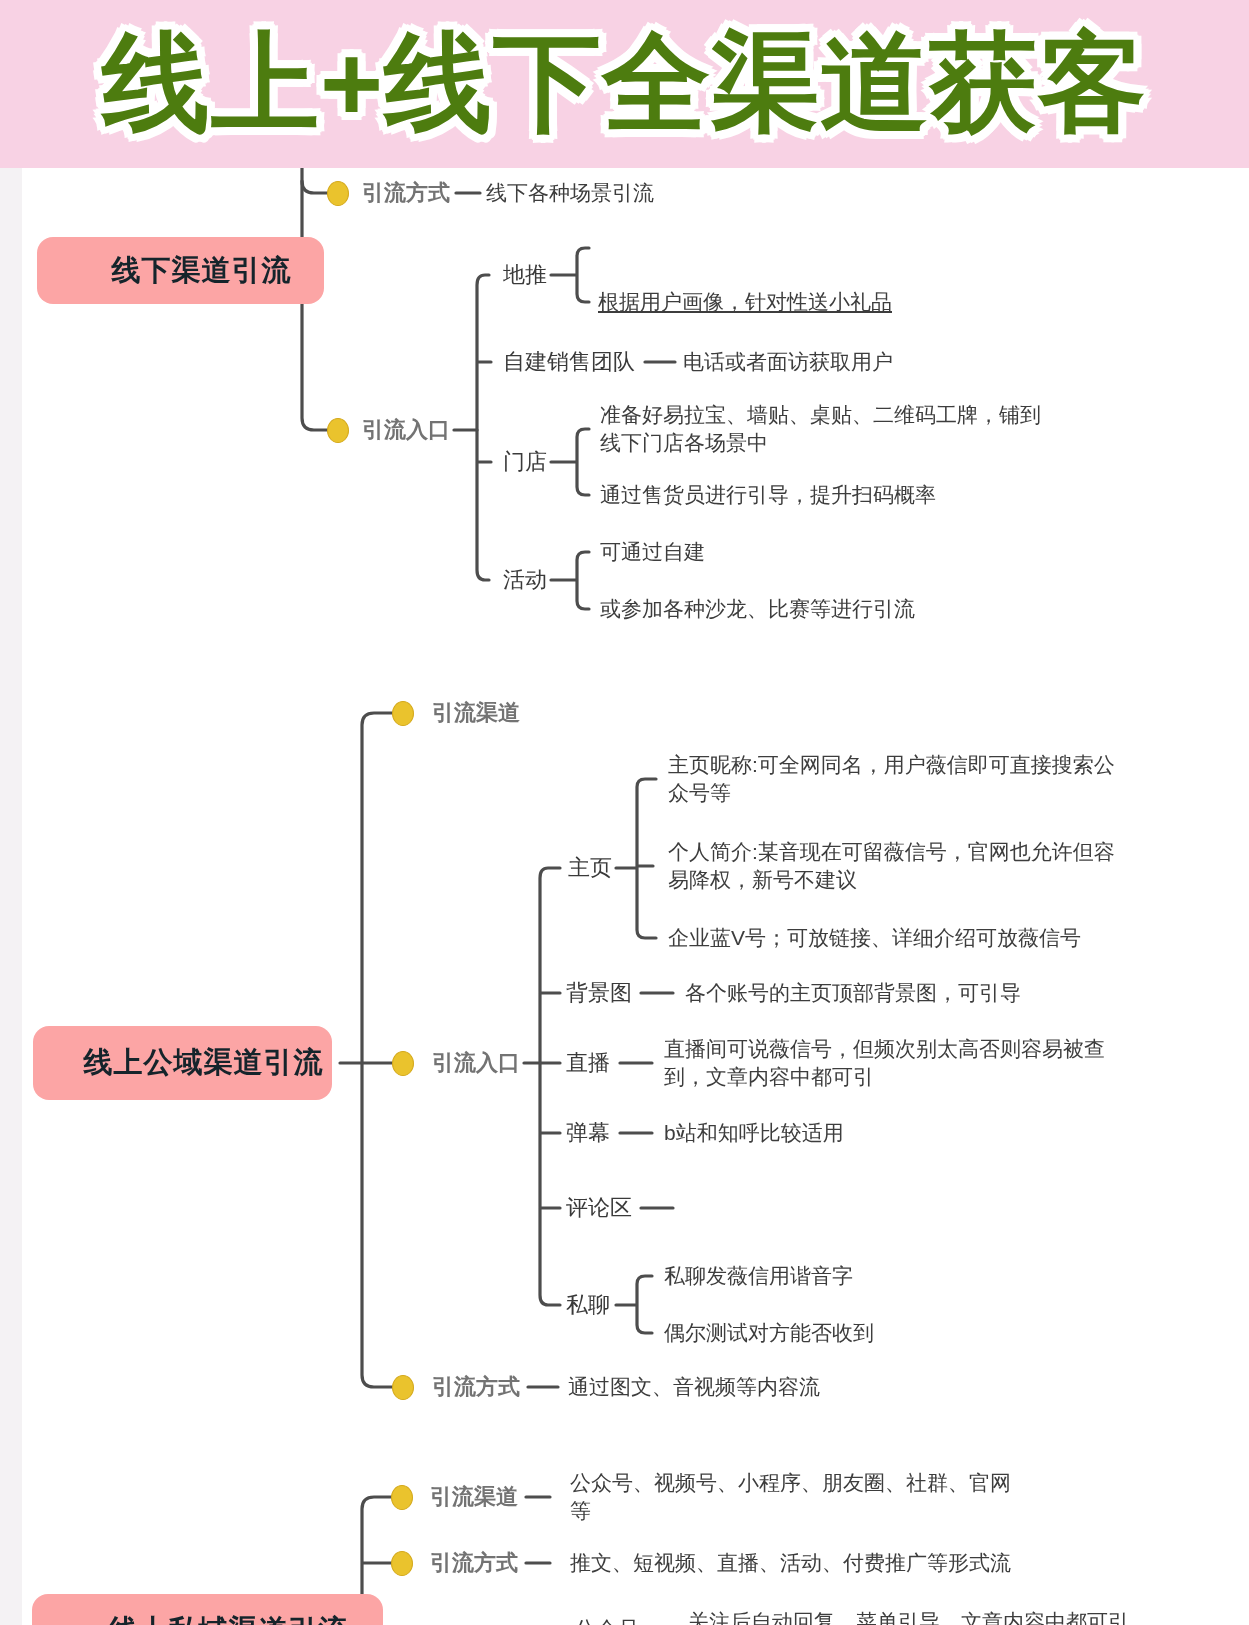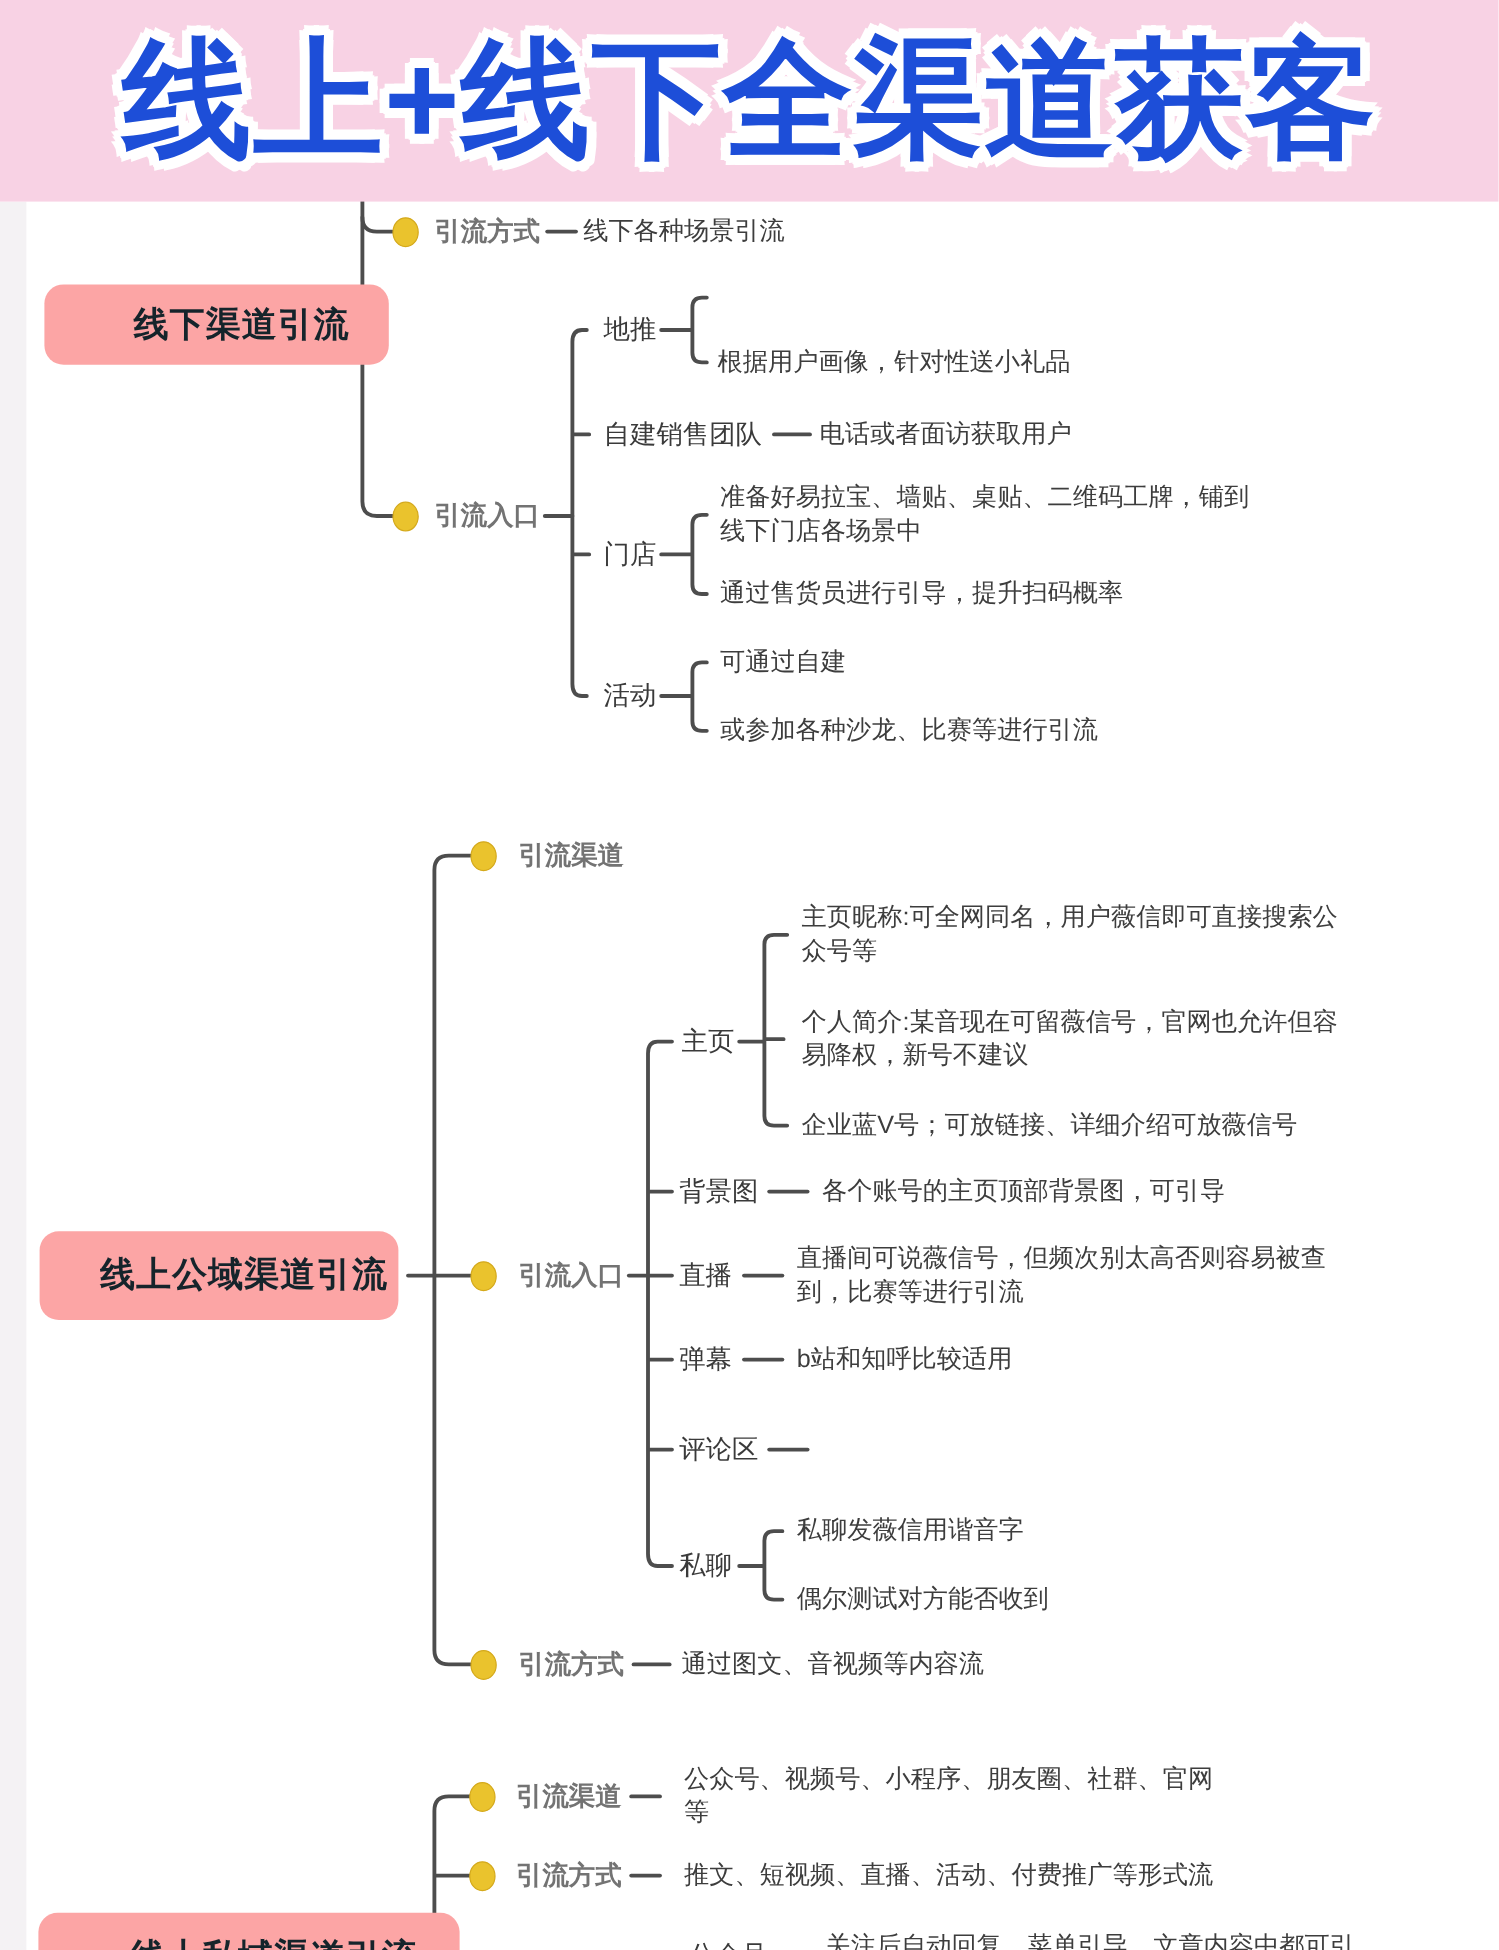--- a/index.html
+++ b/index.html
@@ -6,21 +6,21 @@
   .canvas{
     position:relative;width:1249px;height:1625px;overflow:hidden;background:#ffffff;
     font-family:"Liberation Sans","DejaVu Sans",sans-serif;
   }
   .left-strip{position:absolute;left:0;top:168px;width:22px;height:1457px;background:#f4f2f4;z-index:1;}
   .title-band{
     position:absolute;left:0;top:0;width:1249px;height:168px;background:#f8d2e4;z-index:3;
     display:flex;align-items:center;justify-content:center;
   }
   .page-title{
-    margin:0;font-size:108px;font-weight:900;color:#1d4ed8;letter-spacing:1px;white-space:nowrap;
+    margin:0;font-size:108px;font-weight:900;color:#4d7c0f;letter-spacing:1px;white-space:nowrap;
     text-shadow:
       7px 0 0 #fff,-7px 0 0 #fff,0 7px 0 #fff,0 -7px 0 #fff,
       5px 5px 0 #fff,-5px 5px 0 #fff,5px -5px 0 #fff,-5px -5px 0 #fff,
       8px 4px 0 #fff,-8px 4px 0 #fff,8px -4px 0 #fff,-8px -4px 0 #fff,
       4px 8px 0 #fff,-4px 8px 0 #fff,4px -8px 0 #fff,-4px -8px 0 #fff;
   }
   svg.wires{position:absolute;left:0;top:0;z-index:2;}
   .topic{
     position:absolute;z-index:4;background:#fca5a5;border-radius:16px;
     display:flex;align-items:center;justify-content:center;
@@ -87,21 +87,21 @@
   <span class="dot" style="left:392px;top:1051px;"></span>
   <span class="dot" style="left:392px;top:1375px;"></span>
   <span class="dot" style="left:391px;top:1485px;"></span>
   <span class="dot" style="left:391px;top:1551px;"></span>
 
   <div class="klabel" style="left:362px;top:193px;">引流方式</div>
   <div class="leaf" style="left:486px;top:193px;">线下各种场景引流</div>
   <div class="klabel" style="left:362px;top:430px;">引流入口</div>
 
   <div class="nlabel" style="left:503px;top:275px;">地推</div>
-  <div class="leaf" style="left:598px;top:302px;">根据用户画像，针对性送小礼品</div>
+  <div class="leaf" style="left:598px;top:302px;text-decoration:underline;">根据用户画像，针对性送小礼品</div>
 
   <div class="nlabel" style="left:503px;top:362px;">自建销售团队</div>
   <div class="leaf" style="left:683px;top:362px;">电话或者面访获取用户</div>
 
   <div class="nlabel" style="left:503px;top:462px;">门店</div>
   <div class="leaf" style="left:600px;top:429px;">
     <div>准备好易拉宝、墙贴、桌贴、二维码工牌，铺到</div>
     <div>线下门店各场景中</div>
   </div>
   <div class="leaf" style="left:600px;top:495px;">通过售货员进行引导，提升扫码概率</div>
@@ -123,21 +123,21 @@
     <div>易降权，新号不建议</div>
   </div>
   <div class="leaf" style="left:668px;top:938px;">企业蓝V号；可放链接、详细介绍可放薇信号</div>
 
   <div class="nlabel" style="left:566px;top:993px;">背景图</div>
   <div class="leaf" style="left:685px;top:993px;">各个账号的主页顶部背景图，可引导</div>
 
   <div class="nlabel" style="left:566px;top:1063px;">直播</div>
   <div class="leaf" style="left:664px;top:1063px;">
     <div>直播间可说薇信号，但频次别太高否则容易被查</div>
-    <div>到，比赛等进行引流</div>
+    <div>到，文章内容中都可引</div>
   </div>
 
   <div class="nlabel" style="left:566px;top:1133px;">弹幕</div>
   <div class="leaf" style="left:664px;top:1133px;">b站和知呼比较适用</div>
 
   <div class="nlabel" style="left:566px;top:1208px;">评论区</div>
 
   <div class="nlabel" style="left:566px;top:1305px;">私聊</div>
   <div class="leaf" style="left:664px;top:1276px;">私聊发薇信用谐音字</div>
   <div class="leaf" style="left:664px;top:1333px;">偶尔测试对方能否收到</div>

